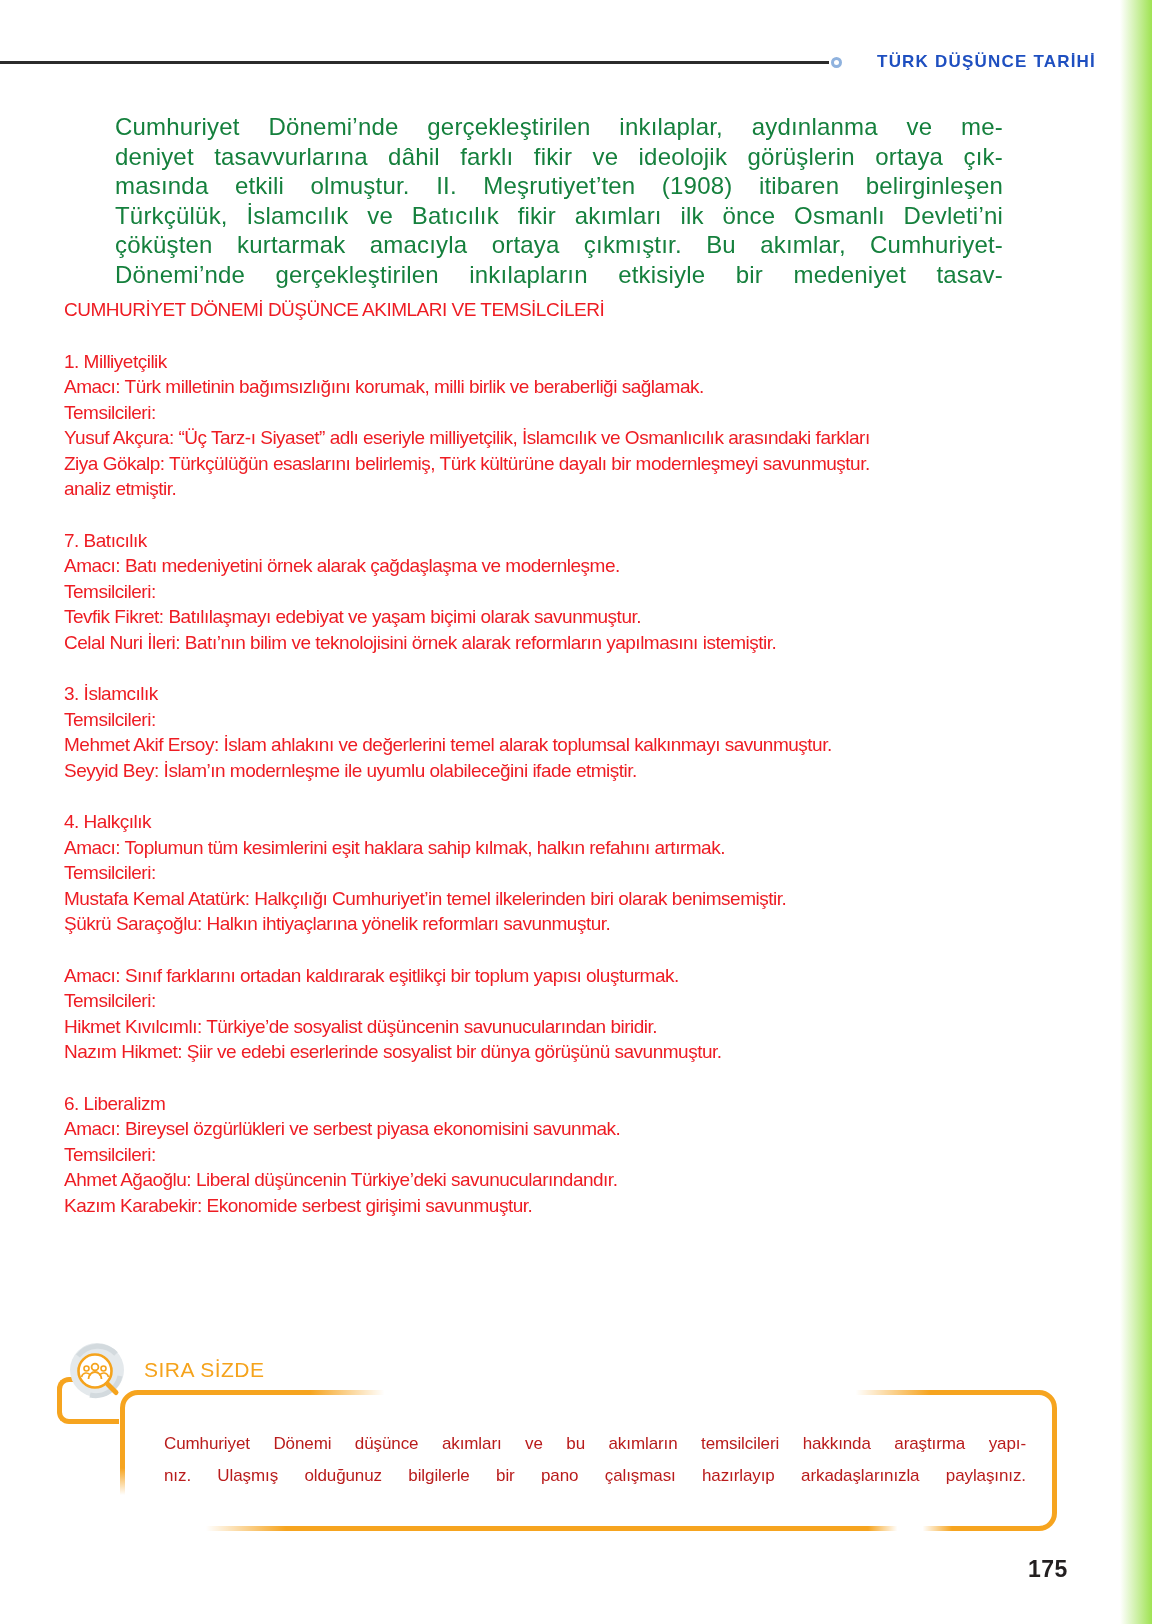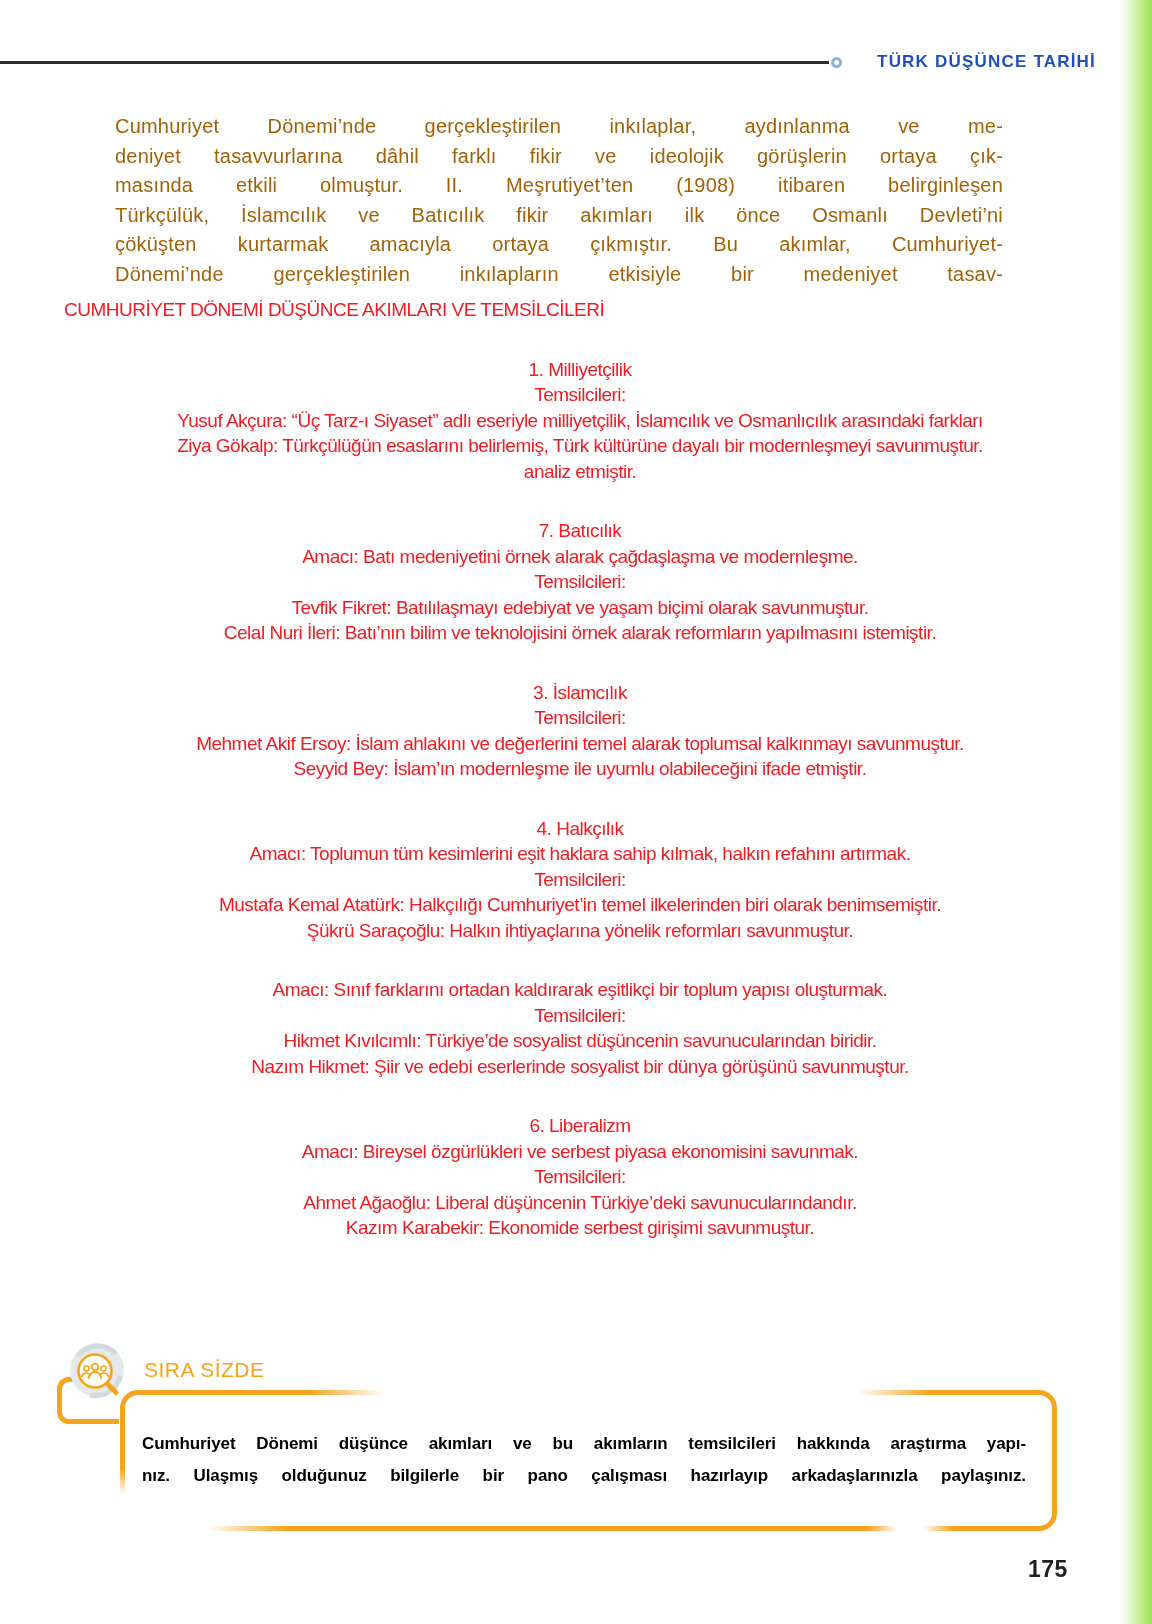--- a/index.html
+++ b/index.html
@@ -22,32 +22,32 @@
     background:#fff;border:3px solid #8fb2de;box-sizing:border-box;
   }
   #header-title{
     position:absolute;top:52px;right:56px;
     font-size:17px;font-weight:700;letter-spacing:1.2px;color:#1e4fc0;
     white-space:nowrap;
   }
   
   #intro-block{position:absolute;left:115px;top:112px;width:888px;}
   .intro-line{
-    height:29.6px;line-height:29.6px;font-size:20px;color:#a16207;
+    height:29.6px;line-height:29.6px;font-size:24px;color:#15803d;
     letter-spacing:.2px;text-align:justify;text-align-last:justify;white-space:nowrap;
     text-justify:inter-word;
   }
   .intro-line{white-space:normal;}
   
   #red-block{position:absolute;left:64px;top:297px;width:1032px;}
   .red-line{
     height:25.5px;line-height:25.5px;font-size:19px;font-weight:400;
     color:#ee1c23;letter-spacing:-0.5px;white-space:nowrap;
   }
-  .doc-section{margin-top:34px;text-align:center;}
+  .doc-section{margin-top:26px;}
   
   #sira-bracket{
     position:absolute;left:57px;top:1377px;width:62px;height:47px;box-sizing:border-box;
     border:5px solid #f6a41f;border-right:none;border-radius:12px 0 0 12px;
   }
   #sira-icon{position:absolute;left:68px;top:1342px;width:58px;height:58px;}
   #sira-label{
     position:absolute;left:144px;top:1358px;
     font-size:21px;font-weight:400;color:#f5a31c;letter-spacing:.5px;white-space:nowrap;
   }
@@ -59,22 +59,22 @@
   #fade-top{left:310px;top:1385px;width:620px;height:13px;
     background:linear-gradient(90deg, rgba(255,255,255,0) 0%, #fff 12%, #fff 88%, rgba(255,255,255,0) 100%);}
   #fade-left-bottom{left:114px;top:1468px;width:14px;height:60px;
     background:linear-gradient(180deg, rgba(255,255,255,0) 0%, #fff 45%, #fff 100%);}
   #fade-bottom-left{left:126px;top:1519px;width:160px;height:15px;
     background:linear-gradient(90deg, #fff 50%, rgba(255,255,255,0) 100%);}
   #fade-bottom-right{left:868px;top:1519px;width:84px;height:15px;
     background:linear-gradient(90deg, rgba(255,255,255,0) 0%, #fff 35%, #fff 65%, rgba(255,255,255,0) 100%);}
   #box-lines{position:absolute;left:142px;top:1428px;width:884px;}
   .box-line{
-    height:32px;line-height:32px;font-size:17px;font-weight:700;color:#000000;
-    letter-spacing:-0.1px;text-align:justify;text-align-last:justify;text-justify:inter-word;
+    height:32px;line-height:32px;font-size:17px;font-weight:400;color:#b91c1c;
+    letter-spacing:-0.1px;text-align:justify;text-align-last:justify;text-justify:inter-word;margin-left:22px;
   }
   
   #page-number{
     position:absolute;left:1028px;top:1556px;
     font-size:23px;font-weight:700;color:#231f20;letter-spacing:.5px;
   }
 </style>
 </head>
 <body>
 
@@ -93,20 +93,21 @@
       <div class="intro-line">Türkçülük, İslamcılık ve Batıcılık fikir akımları ilk önce Osmanlı Devleti’ni</div>
       <div class="intro-line">çöküşten kurtarmak amacıyla ortaya çıkmıştır. Bu akımlar, Cumhuriyet-</div>
       <div class="intro-line">Dönemi’nde gerçekleştirilen inkılapların etkisiyle bir medeniyet tasav-</div>
     </div>
 
   <div id="red-block">
     <div class="red-line">CUMHURİYET DÖNEMİ DÜŞÜNCE AKIMLARI VE TEMSİLCİLERİ</div>
     <div id="sections">
         <div class="doc-section">
           <div class="red-line">1. Milliyetçilik</div>
+          <div class="red-line">Amacı: Türk milletinin bağımsızlığını korumak, milli birlik ve beraberliği sağlamak.</div>
           <div class="red-line">Temsilcileri:</div>
           <div class="red-line">Yusuf Akçura: “Üç Tarz-ı Siyaset” adlı eseriyle milliyetçilik, İslamcılık ve Osmanlıcılık arasındaki farkları</div>
           <div class="red-line">Ziya Gökalp: Türkçülüğün esaslarını belirlemiş, Türk kültürüne dayalı bir modernleşmeyi savunmuştur.</div>
           <div class="red-line">analiz etmiştir.</div>
         </div>
         <div class="doc-section">
           <div class="red-line">7. Batıcılık</div>
           <div class="red-line">Amacı: Batı medeniyetini örnek alarak çağdaşlaşma ve modernleşme.</div>
           <div class="red-line">Temsilcileri:</div>
           <div class="red-line">Tevfik Fikret: Batılılaşmayı edebiyat ve yaşam biçimi olarak savunmuştur.</div>

